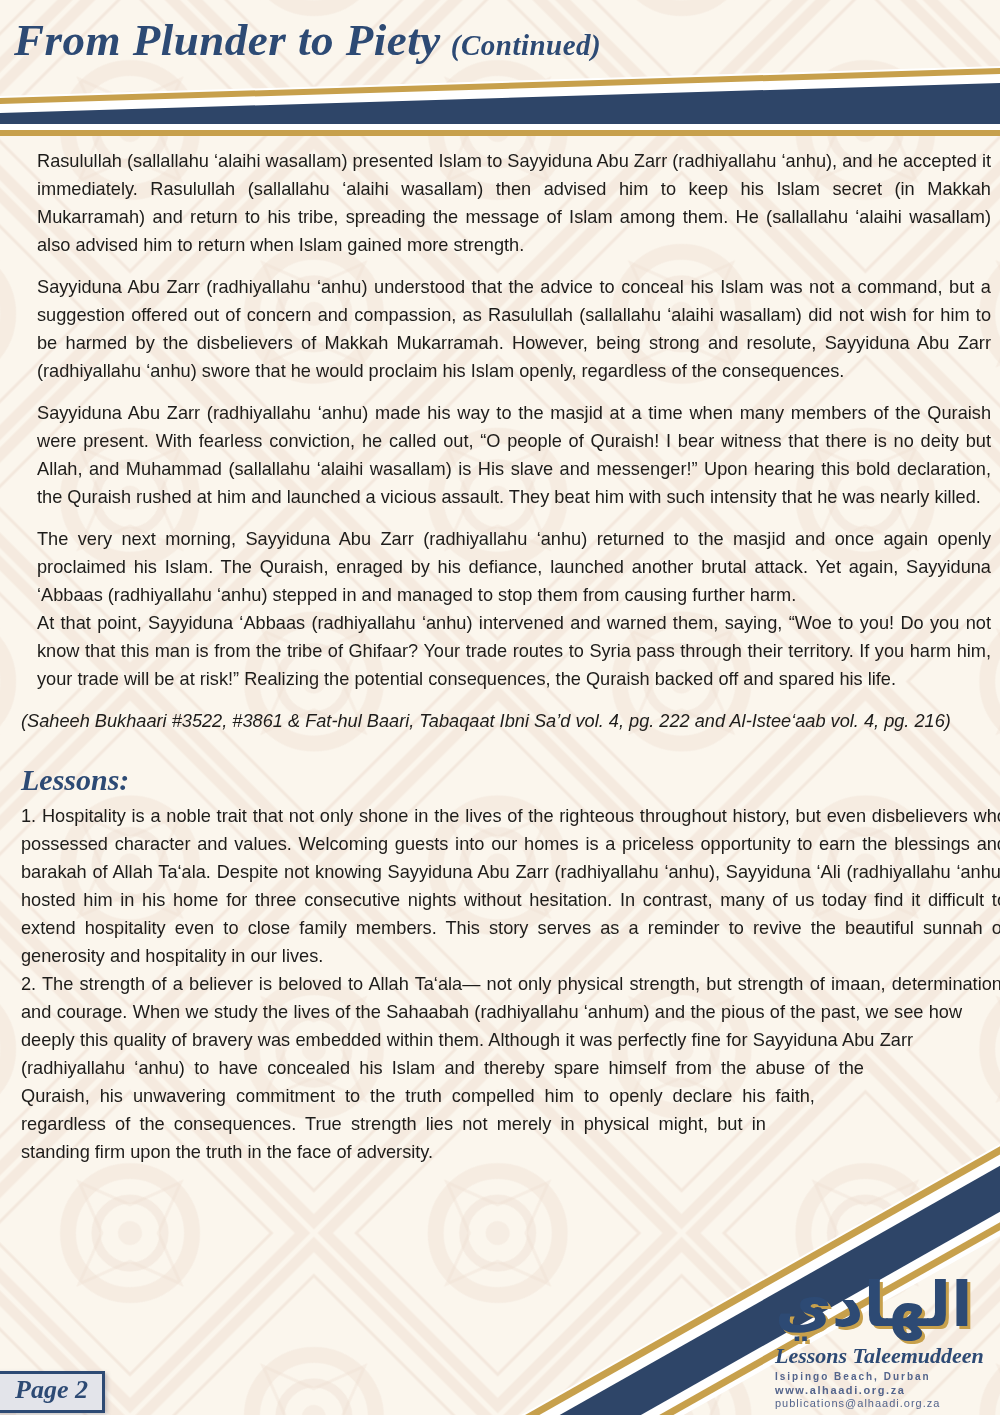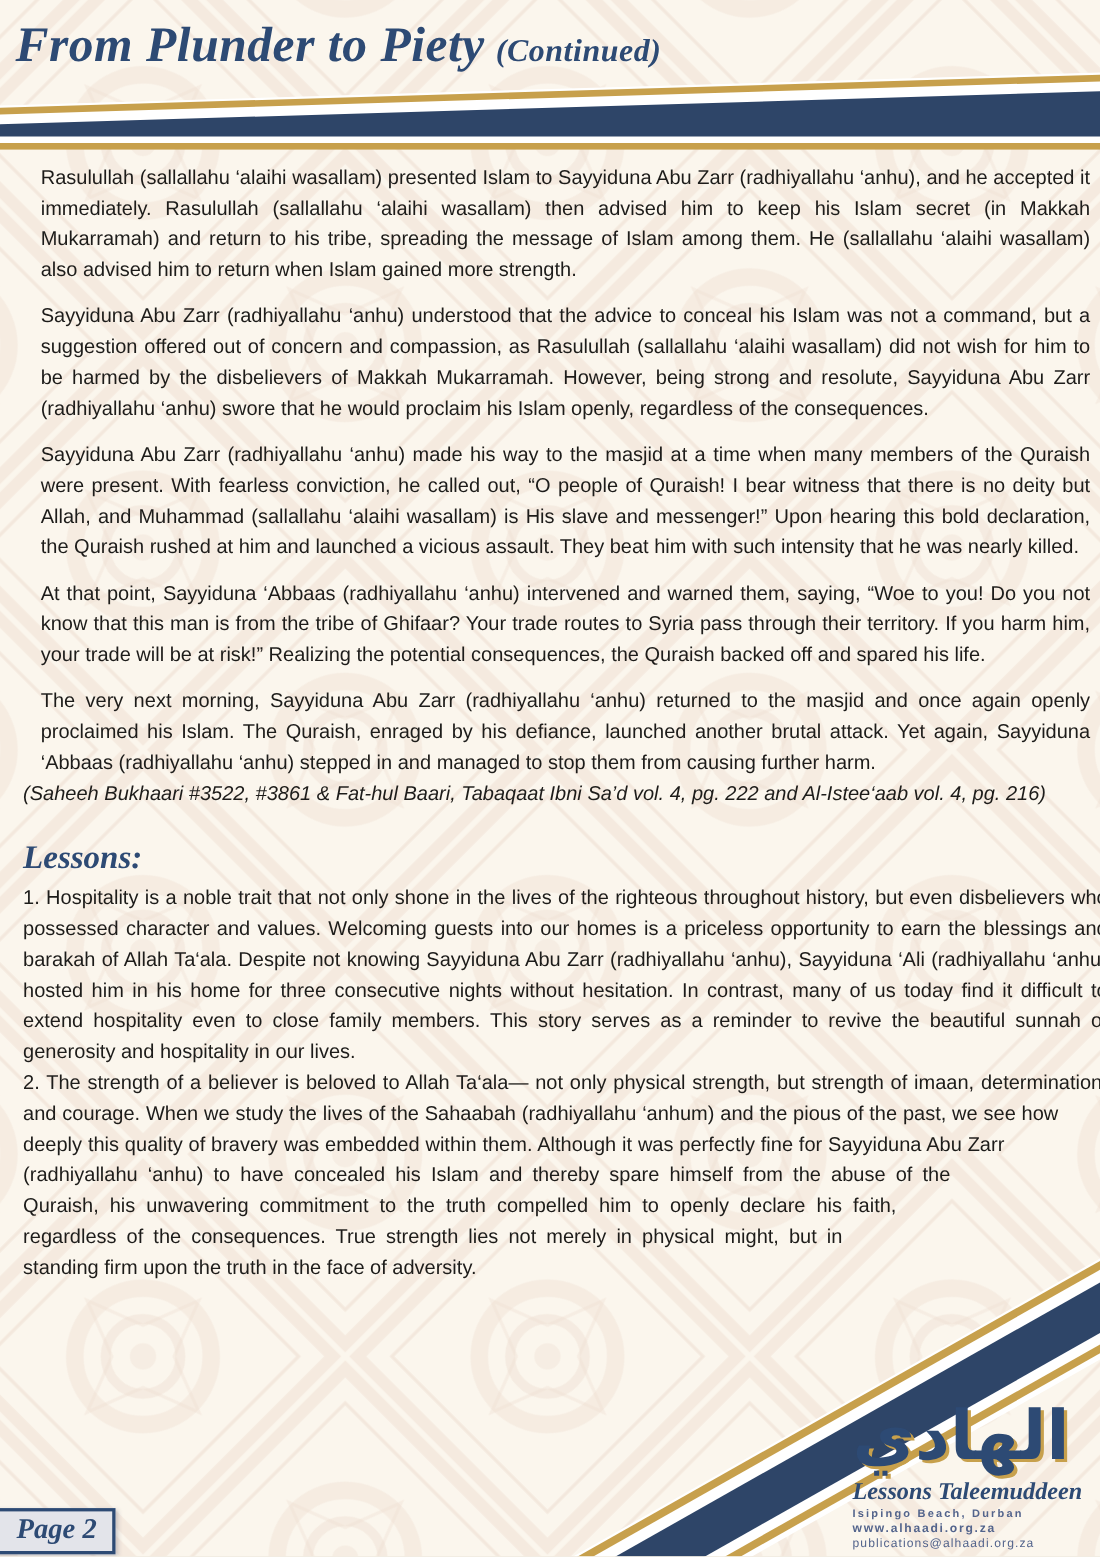--- a/index.html
+++ b/index.html
@@ -113,22 +113,22 @@
   </svg>
 
   <header>
     <h1><span>From Plunder to Piety</span><span class="cont">(Continued)</span></h1>
   </header>
 
   <main class="content">
     <p class="para">Rasulullah (sallallahu ‘alaihi wasallam) presented Islam to Sayyiduna Abu Zarr (radhiyallahu ‘anhu), and he accepted it immediately. Rasulullah (sallallahu ‘alaihi wasallam) then advised him to keep his Islam secret (in Makkah Mukarramah) and return to his tribe, spreading the message of Islam among them. He (sallallahu ‘alaihi wasallam) also advised him to return when Islam gained more strength.</p>
     <p class="para">Sayyiduna Abu Zarr (radhiyallahu ‘anhu) understood that the advice to conceal his Islam was not a command, but a suggestion offered out of concern and compassion, as Rasulullah (sallallahu ‘alaihi wasallam) did not wish for him to be harmed by the disbelievers of Makkah Mukarramah. However, being strong and resolute, Sayyiduna Abu Zarr (radhiyallahu ‘anhu) swore that he would proclaim his Islam openly, regardless of the consequences.</p>
     <p class="para">Sayyiduna Abu Zarr (radhiyallahu ‘anhu) made his way to the masjid at a time when many members of the Quraish were present. With fearless conviction, he called out, “O people of Quraish! I bear witness that there is no deity but Allah, and Muhammad (sallallahu ‘alaihi wasallam) is His slave and messenger!” Upon hearing this bold declaration, the Quraish rushed at him and launched a vicious assault. They beat him with such intensity that he was nearly killed.</p>
+    <p class="para no-gap">The very next morning, Sayyiduna Abu Zarr (radhiyallahu ‘anhu) returned to the masjid and once again openly proclaimed his Islam. The Quraish, enraged by his defiance, launched another brutal attack. Yet again, Sayyiduna ‘Abbaas (radhiyallahu ‘anhu) stepped in and managed to stop them from causing further harm.</p>
     <p class="para">At that point, Sayyiduna ‘Abbaas (radhiyallahu ‘anhu) intervened and warned them, saying, “Woe to you! Do you not know that this man is from the tribe of Ghifaar? Your trade routes to Syria pass through their territory. If you harm him, your trade will be at risk!” Realizing the potential consequences, the Quraish backed off and spared his life.</p>
-    <p class="para no-gap">The very next morning, Sayyiduna Abu Zarr (radhiyallahu ‘anhu) returned to the masjid and once again openly proclaimed his Islam. The Quraish, enraged by his defiance, launched another brutal attack. Yet again, Sayyiduna ‘Abbaas (radhiyallahu ‘anhu) stepped in and managed to stop them from causing further harm.</p>
     <p class="cite">(Saheeh Bukhaari #3522, #3861 &amp; Fat-hul Baari, Tabaqaat Ibni Sa’d vol. 4, pg. 222 and Al-Istee‘aab vol. 4, pg. 216)</p>
 
     <h2>Lessons:</h2>
     <p class="lesson">1. Hospitality is a noble trait that not only shone in the lives of the righteous throughout history, but even disbelievers who possessed character and values. Welcoming guests into our homes is a priceless opportunity to earn the blessings and barakah of Allah Ta‘ala. Despite not knowing Sayyiduna Abu Zarr (radhiyallahu ‘anhu), Sayyiduna ‘Ali (radhiyallahu ‘anhu) hosted him in his home for three consecutive nights without hesitation. In contrast, many of us today find it difficult to extend hospitality even to close family members. This story serves as a reminder to revive the beautiful sunnah of generosity and hospitality in our lives.</p>
     <p class="lesson"><span class="spacer"></span><span>2. The strength of a believer is beloved to Allah Ta‘ala— not only physical strength, but strength of imaan, determination, and courage. When we study the lives of the Sahaabah (radhiyallahu ‘anhum) and the pious of the past, we see how deeply this quality of bravery was embedded within them. Although it was perfectly fine for Sayyiduna Abu Zarr (radhiyallahu ‘anhu) to have concealed his Islam and thereby spare himself from the abuse of the Quraish, his unwavering commitment to the truth compelled him to openly declare his faith, regardless of the consequences. True strength lies not merely in physical might, but in standing firm upon the truth in the face of adversity.</span></p>
   </main>
 
   <div class="page-badge">Page 2</div>
 
   <div class="brand">

